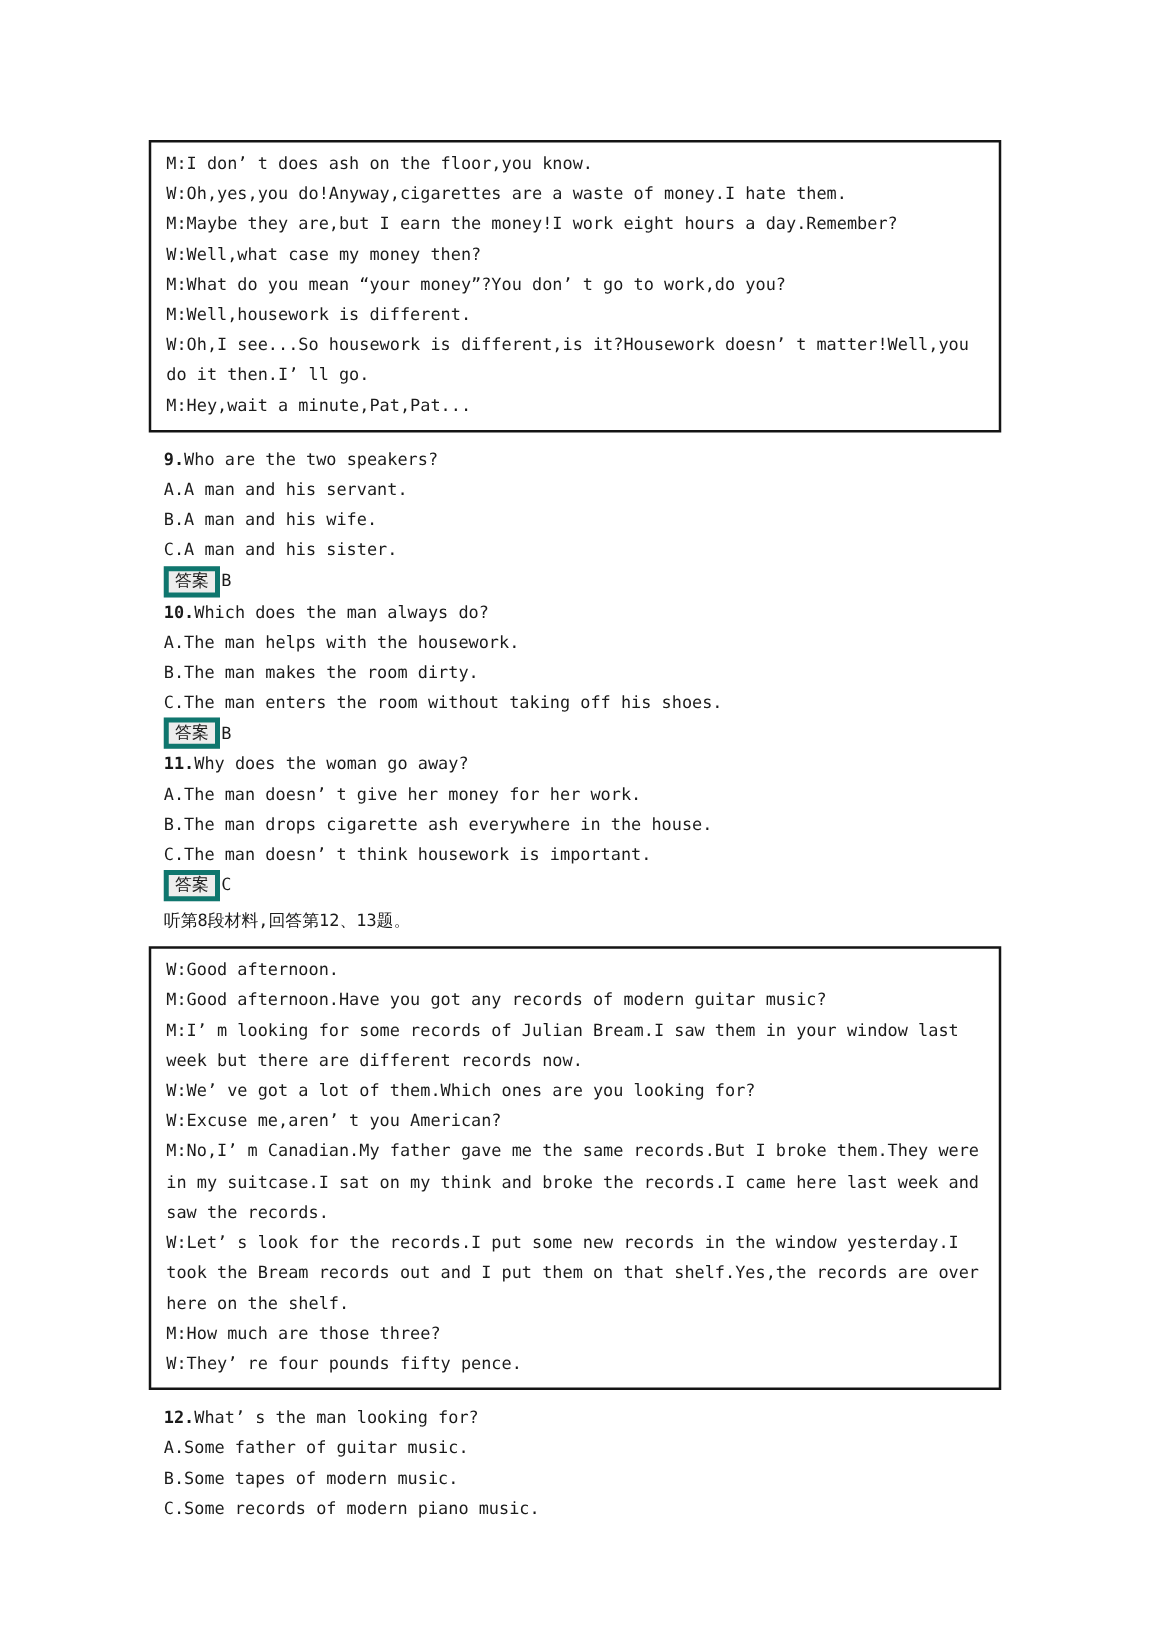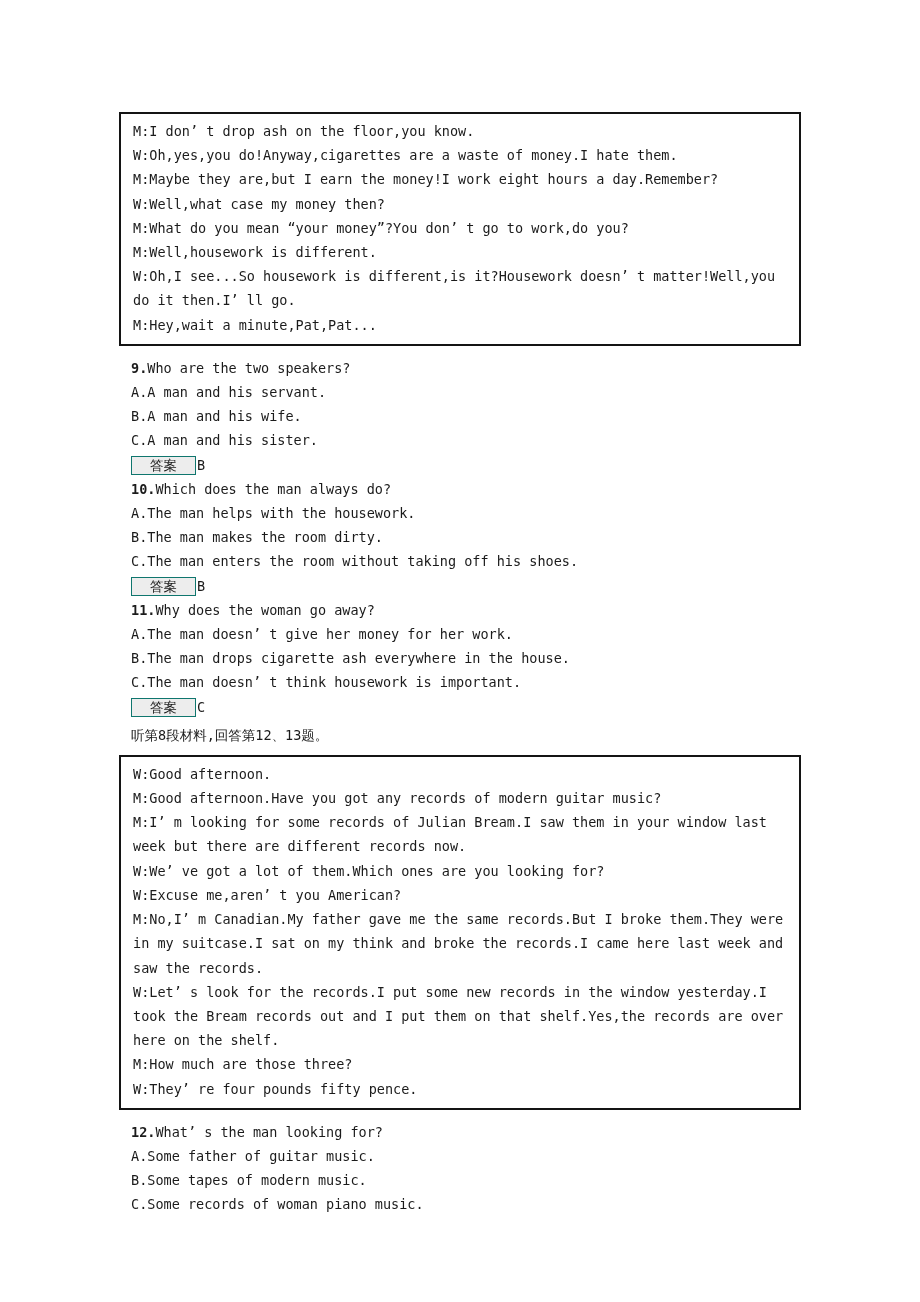--- a/index.html
+++ b/index.html
@@ -40,42 +40,42 @@
   }
   .q-num{
     font-weight:bold;
   }
   .answer-row{
     line-height:23px;
     margin:1px 0 2px 0;
   }
   .answer-box{
     display:inline-block;
-    border:1px solid #0f766e;
+    border:4px solid #0f766e;
     background:#ededed;
-    padding:0 18px;
+    padding:0 5px;
     line-height:17px;
     vertical-align:middle;
   }
   .answer-letter{
     padding-left:1px;
   }
   .section-note{
     margin:0 0 8px 0;
     padding-left:12px;
     line-height:24px;
   }
 </style>
 </head>
 <body>
 
 <div class="page">
 
   <div class="dialogue-box" id="dialogue1">
-      <p class="dline">M:I don’ t drop ash on the floor,you know.</p>
+      <p class="dline">M:I don’ t does ash on the floor,you know.</p>
       <p class="dline">W:Oh,yes,you do!Anyway,cigarettes are a waste of money.I hate them.</p>
       <p class="dline">M:Maybe they are,but I earn the money!I work eight hours a day.Remember?</p>
       <p class="dline">W:Well,what case my money then?</p>
       <p class="dline">M:What do you mean “your money”?You don’ t go to work,do you?</p>
       <p class="dline">M:Well,housework is different.</p>
       <p class="dline">W:Oh,I see...So housework is different,is it?Housework doesn’ t matter!Well,you do it then.I’ ll go.</p>
       <p class="dline">M:Hey,wait a minute,Pat,Pat...</p>
     </div>
 
   <div class="questions" id="questions1">
@@ -114,17 +114,17 @@
       <p class="dline">W:Let’ s look for the records.I put some new records in the window yesterday.I took the Bream records out and I put them on that shelf.Yes,the records are over here on the shelf.</p>
       <p class="dline">M:How much are those three?</p>
       <p class="dline">W:They’ re four pounds fifty pence.</p>
     </div>
 
   <div class="questions" id="questions2">
       <div class="q-block">
         <p><span class="q-num">12.</span><span>What’ s the man looking for?</span></p>
         <p>A.Some father of guitar music.</p>
         <p>B.Some tapes of modern music.</p>
-        <p>C.Some records of woman piano music.</p>
+        <p>C.Some records of modern piano music.</p>
       </div>
     </div>
 
 </div>
 
 </body></html>

